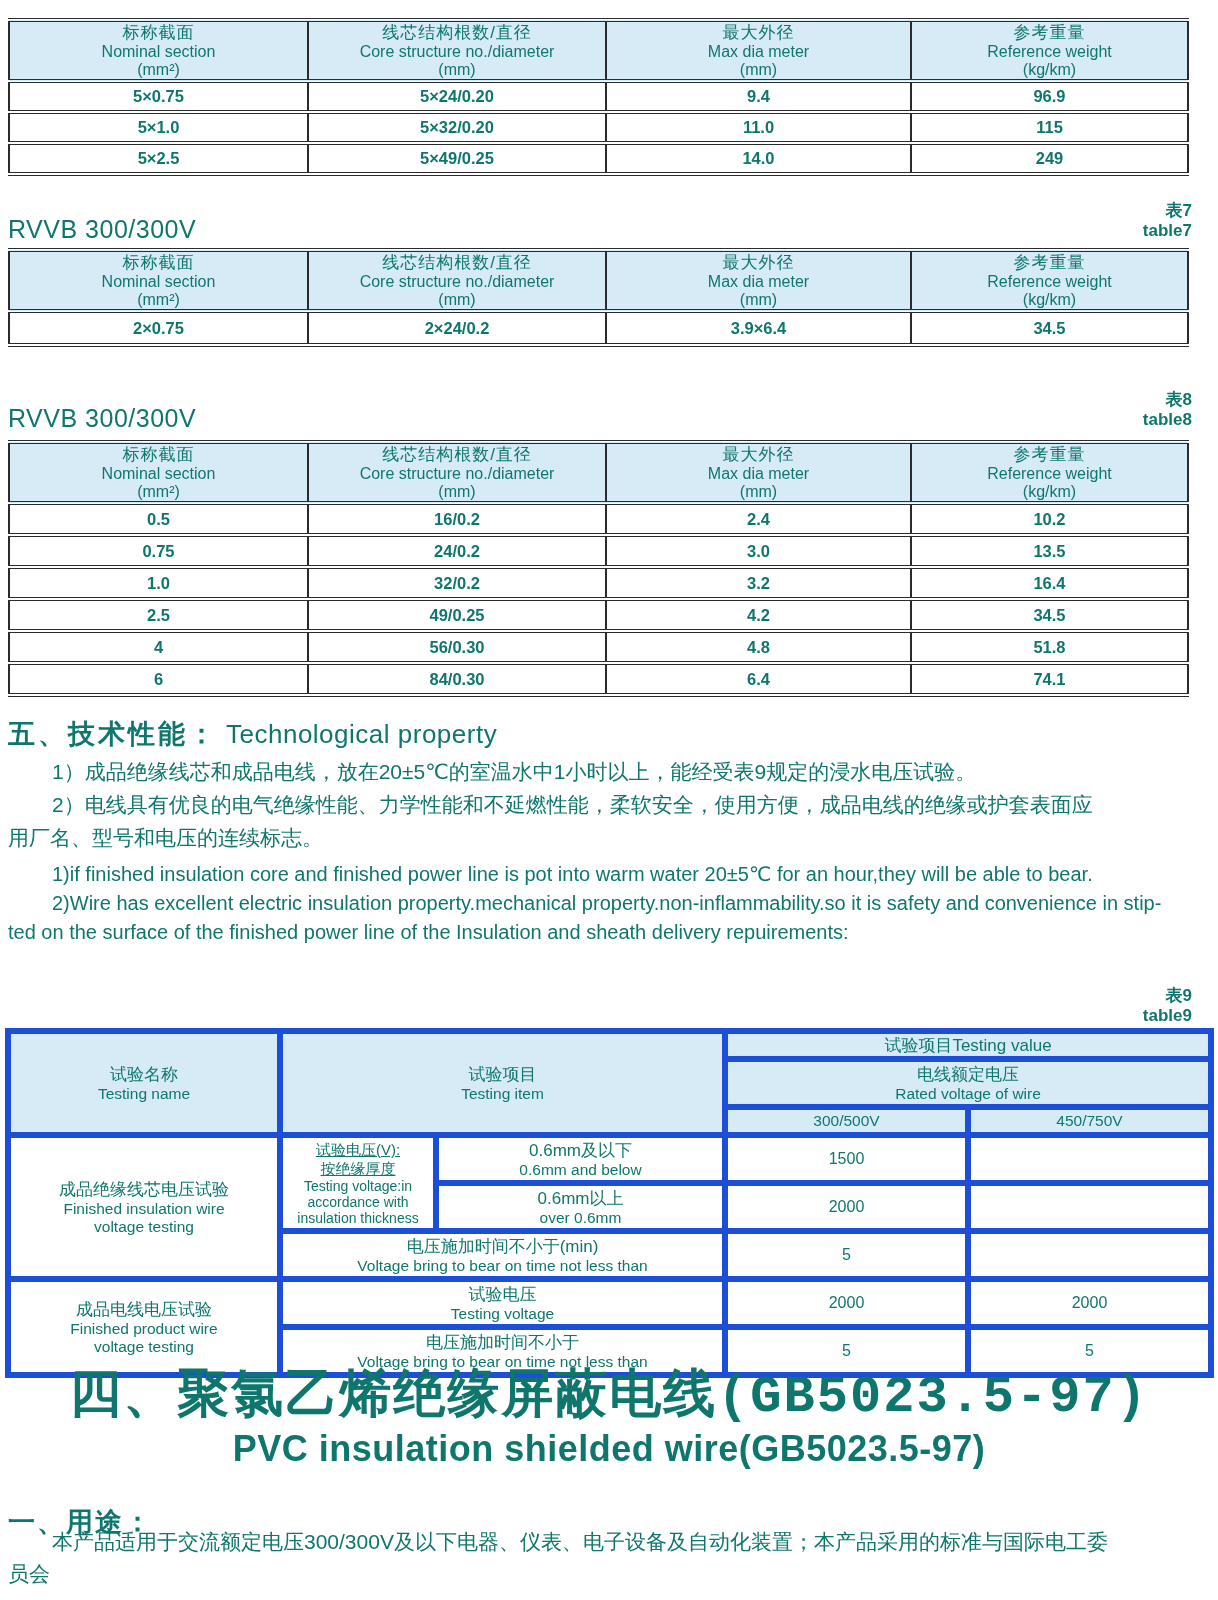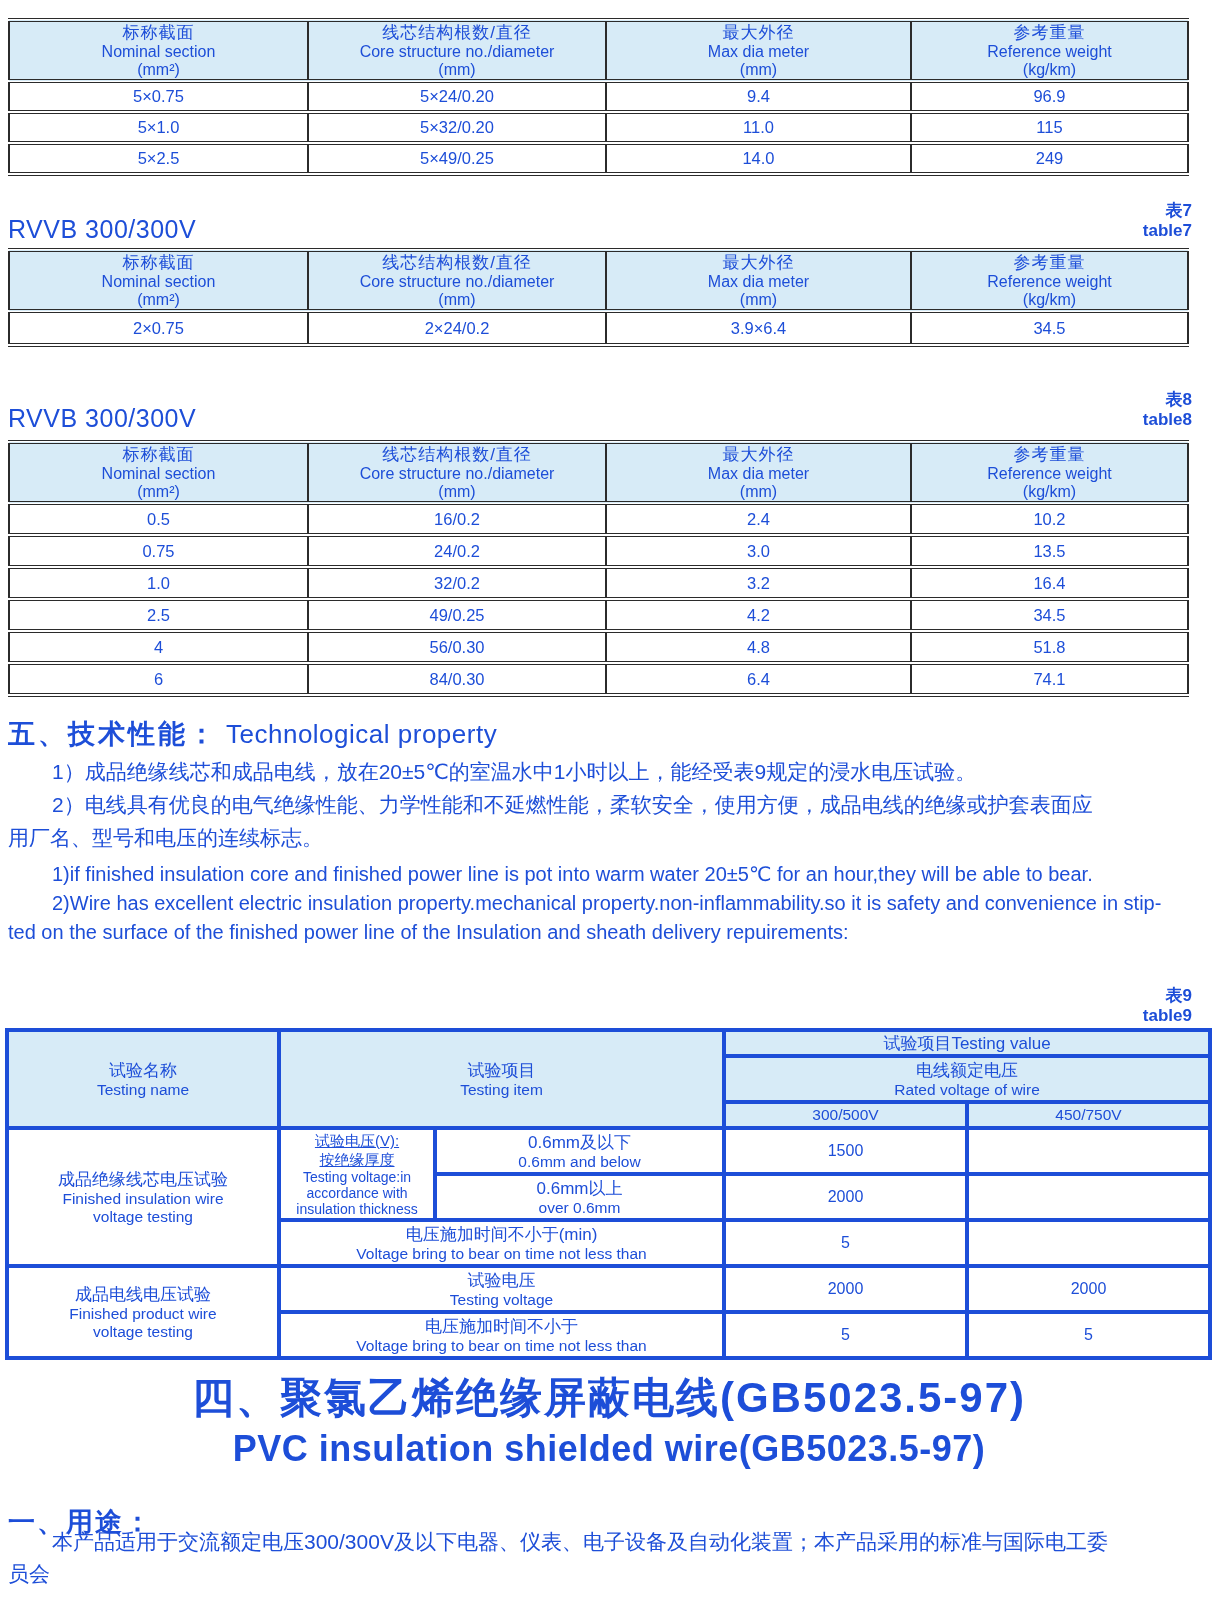--- a/index.html
+++ b/index.html
@@ -1,61 +1,61 @@
 <!DOCTYPE html>
 <html style="--header-bg: #d7ebf7;"><head>
 <meta charset="utf-8">
 <style>
   html,body { margin:0; padding:0; background:#fff; }
   .page { position:relative; width:1218px; height:1600px; background:#ffffff;
-          font-family:"Liberation Sans","DejaVu Sans",sans-serif; color:#1d4ed8; overflow:hidden; }
+          font-family:"Liberation Sans","DejaVu Sans",sans-serif; color:#0f766e; overflow:hidden; }
 
   
   table.spec { border-collapse:collapse; table-layout:fixed; width:1179px; }
   table.spec td { border-left:2px solid #2b2b2b; border-right:2px solid #2b2b2b;
                   border-top:4px double #2b2b2b; border-bottom:4px double #2b2b2b;
                   text-align:center; vertical-align:middle; padding:0; }
   tr.hdr td { background:var(--header-bg,#d7ebf7); height:56px; }
   .hl-zh { font-size:17px; line-height:21px; letter-spacing:1px; }
   .hl-en { font-size:16px; line-height:18px; }
-  tr.data td { font-size:16.5px; }
+  tr.data td { font-size:16.5px;font-weight:bold; }
   .t6 tr.data td { height:27px; }
   .t7 tr.data td { height:30px; }
   .t8 tr.data td { height:28px; }
 
   .tbl-label { position:absolute; right:26px; text-align:right; font-weight:700;
                font-size:17px; line-height:20px; }
   .rvvb { position:absolute; left:8px; font-size:25px; letter-spacing:0.5px; }
 
   .sec-heading { position:absolute; left:8px; white-space:nowrap; }
   .sec-heading .zh { font-weight:700; font-size:27px; letter-spacing:3px; }
   .sec-heading .en { font-size:26px; margin-left:8px; letter-spacing:0.5px; font-weight:400; }
 
   .paras { position:absolute; left:8px; top:755px; width:1205px; }
   .p-zh { font-size:21px; line-height:33px; }
   .p-en { font-size:20px; line-height:29px; }
   .ind  { text-indent:44px; }
 
   
   table.t9 { border-collapse:collapse; table-layout:fixed; width:1203px; }
-  table.t9 td { border:4px solid #1d4ed8; text-align:center; vertical-align:middle; padding:0; }
+  table.t9 td { border:6px solid #1d4ed8; text-align:center; vertical-align:middle; padding:0; }
   table.t9 td.hd { background:var(--header-bg,#d7ebf7); }
   .t9-zh  { font-size:17px; line-height:21px; }
   .t9-en  { font-size:15.5px; line-height:18px; }
   .t9-sm-zh { font-size:15px; line-height:19px;text-decoration:underline; }
   .t9-sm-en { font-size:14px; line-height:16px; }
   .t9-val { font-size:16px; }
   tr.t9h1 td { height:22px; }
   tr.t9h2 td { height:42px; }
   tr.t9h3 td { height:22px; }
   tr.t9b  td { height:42px; }
   td.bb3 { border-bottom-width:3px !important; }
 
   .big-title { position:absolute; left:0; top:1372px; width:1218px; text-align:center; font-weight:700; }
-  .big-title .l1 { font-size:42px; letter-spacing:2px; line-height:52px; }
+  .big-title .l1 { font-size:52px; letter-spacing:2px; line-height:52px;font-family:Liberation Mono, monospace; }
   .big-title .l2 { font-size:36px; line-height:50px; letter-spacing:0.5px; }
 
   .usage-heading { position:absolute; left:8px; top:1504px; font-size:27px; font-weight:700; letter-spacing:2px; }
   .usage { position:absolute; left:8px; top:1526px; width:1205px; font-size:21px; line-height:32px; }
 </style>
 </head>
 <body>
 
 <div class="page">
 

